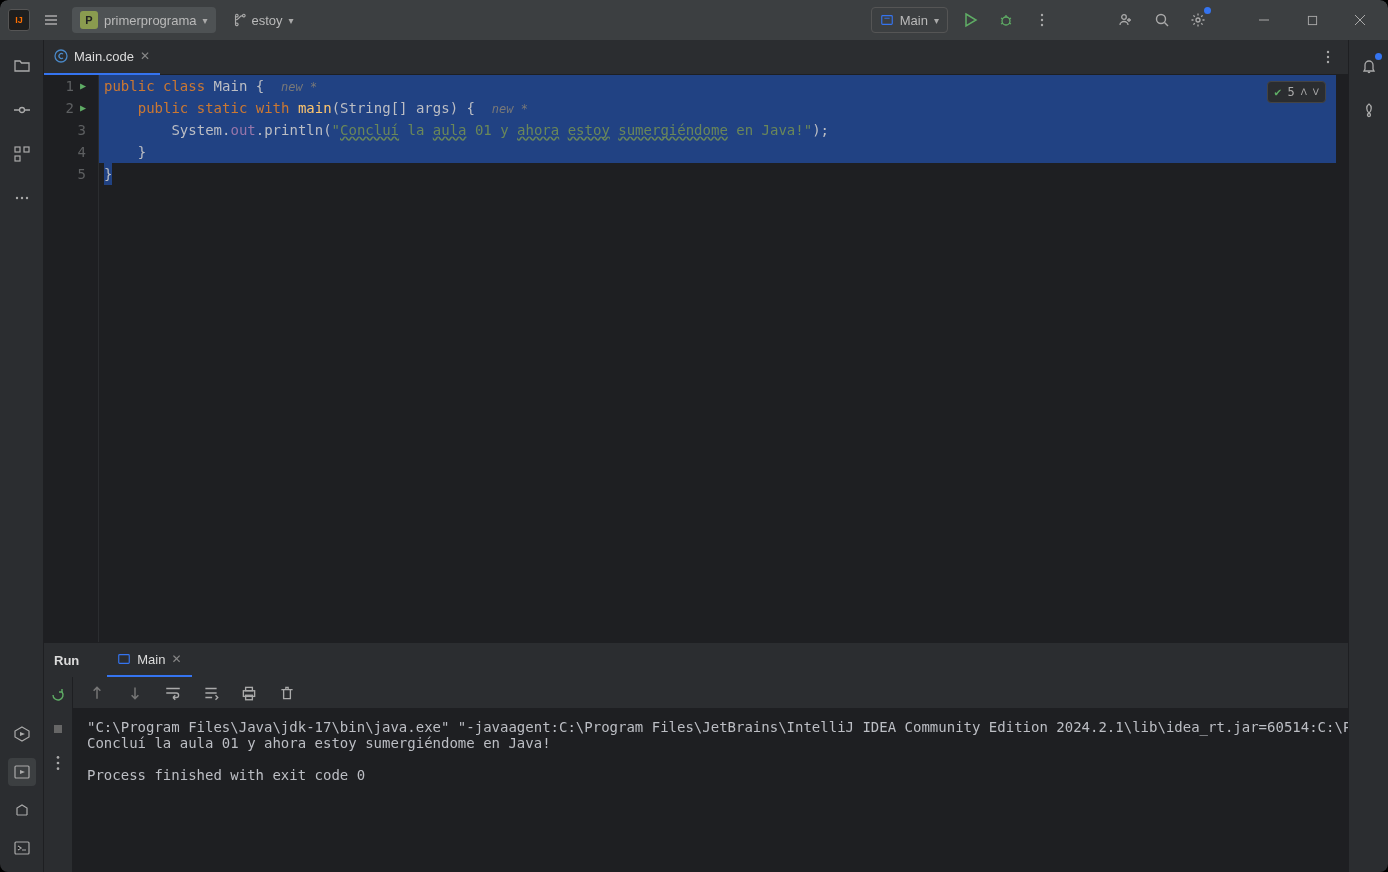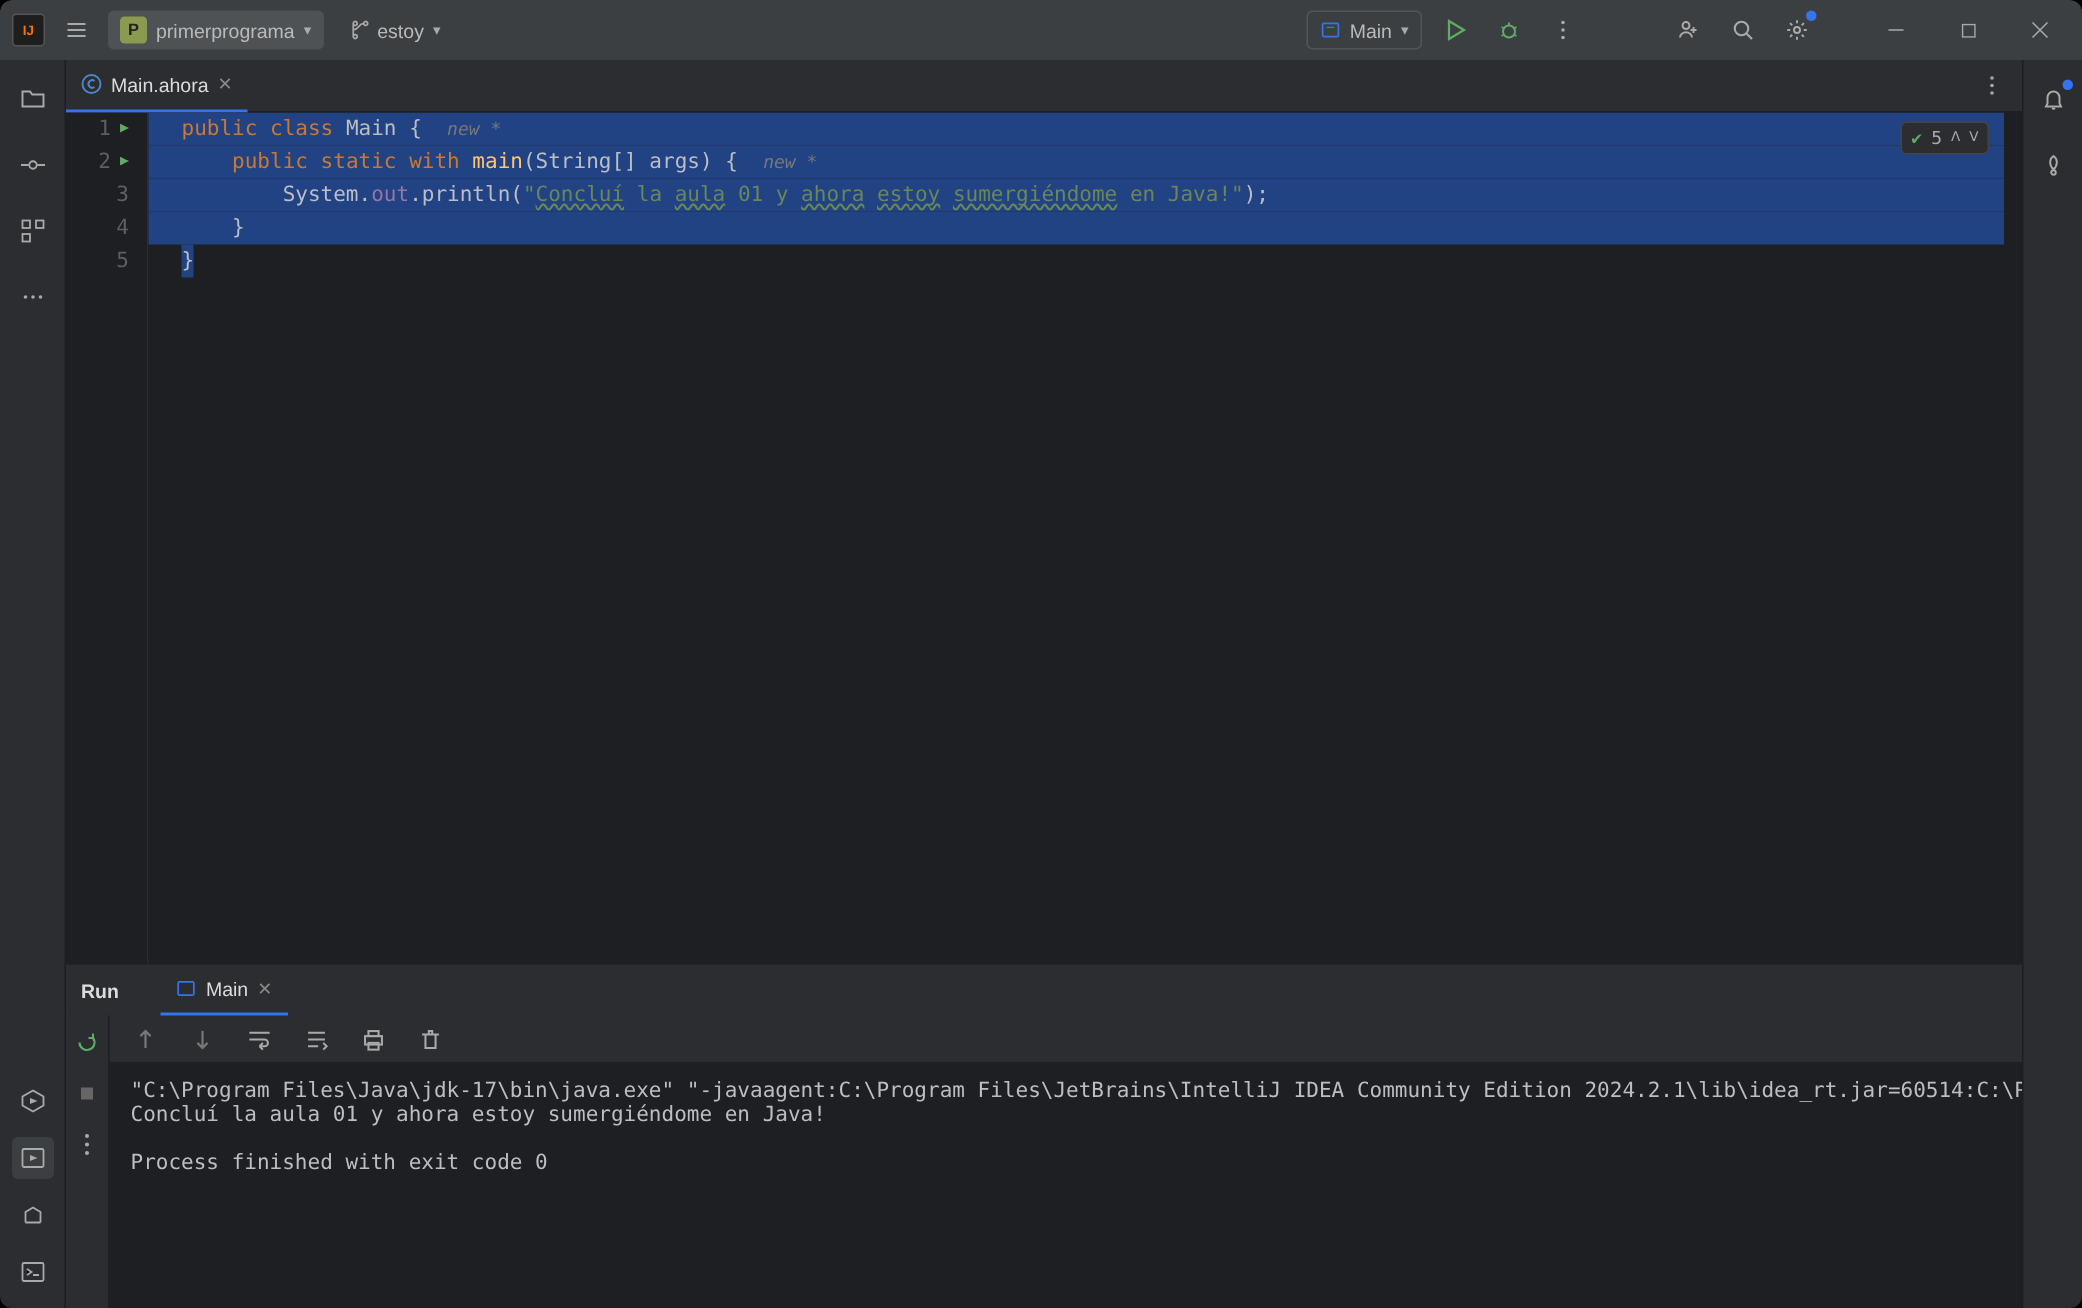--- a/index.html
+++ b/index.html
@@ -51,21 +51,21 @@
 .edtab { height:35px; display:flex; align-items:center; gap:6px; padding:0 10px; color:#dcdcdc; background:#2b2d30; border-bottom:2px solid #3574f0; cursor:pointer;}
 .edtab .close-x { font-size:12px; color:#888; cursor:pointer; }
 .edtab-icon { width:14px; height:14px; }
 .tab-more { margin-left:auto; margin-right:6px; }
 .editor { flex:1; display:flex; font-family:Consolas,monospace; font-size:14px; line-height:22px; position:relative; overflow:hidden;}
 .ed-gutter { width:54px; background:#1e1f22; text-align:right; padding-right:8px; color:#5d5f61; position:relative;}
 .ed-gutter .ln { height:22px; display:flex; justify-content:flex-end; align-items:center; gap:6px; padding-right:4px;}
 .ed-gutter .run-ic { color:#5fad65; font-size:10px; }
 .ed-sep { width:1px; background:#2b2d30; }
 .ed-code { flex:1; position:relative; background:#1e1f22; color:#bcbec4;}
-.ed-line { height:22px; padding-left:22px; white-space:pre; }
+.ed-line { height:22px; padding-left:5px; white-space:pre; }
 .sel { background:#214283; }
 .kw { color:#cc7832; }
 .decl { color:#ffc66d; }
 .str { color:#6a8759; }
 .typo { text-decoration:underline wavy #6a8759; text-decoration-skip-ink:none;margin-top:39px;}
 .fld { color:#9876aa; }
 .hint { color:#787878; font-style:italic; font-size:12px;}
 .inspection { position:absolute; top:6px; right:10px; background:#2b2d30; border:1px solid #444; border-radius:4px; height:22px; display:flex; align-items:center; gap:6px; padding:0 6px; font-size:12px; color:#aaa; cursor:pointer;}
 .inspection .chk { color:#5fad65; }
 .ed-scroll { width:12px; background:#1e1f22; }
@@ -228,21 +228,21 @@
   </div>
 
   <div class="center">
 
     <div class="tabrow">
       <div class="edtab">
         <svg class="edtab-icon" viewBox="0 0 14 14">
             <circle cx="7" cy="7" r="6" fill="none" stroke="#4a88c7" stroke-width="1.3"></circle>
             <path d="M9 5a2.5 2.5 0 100 4" fill="none" stroke="#4a88c7" stroke-width="1.3"></path>
           </svg>
-        <span>Main.ahora</span>
+        <span>Main.code</span>
         <span class="close-x">✕</span>
       </div>
       <div class="icon-btn tab-more">
         <svg viewBox="0 0 16 16">
             <circle cx="8" cy="3" r="1.2" fill="#aaa"></circle>
             <circle cx="8" cy="8" r="1.2" fill="#aaa"></circle>
             <circle cx="8" cy="13" r="1.2" fill="#aaa"></circle>
           </svg>
       </div>
     </div>

